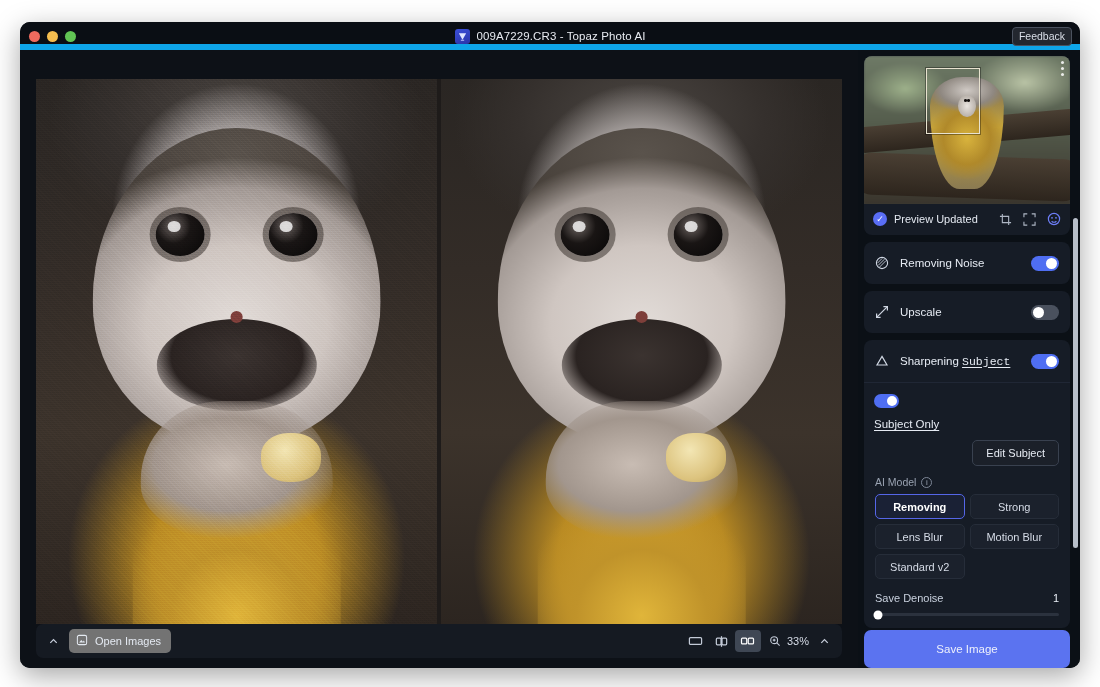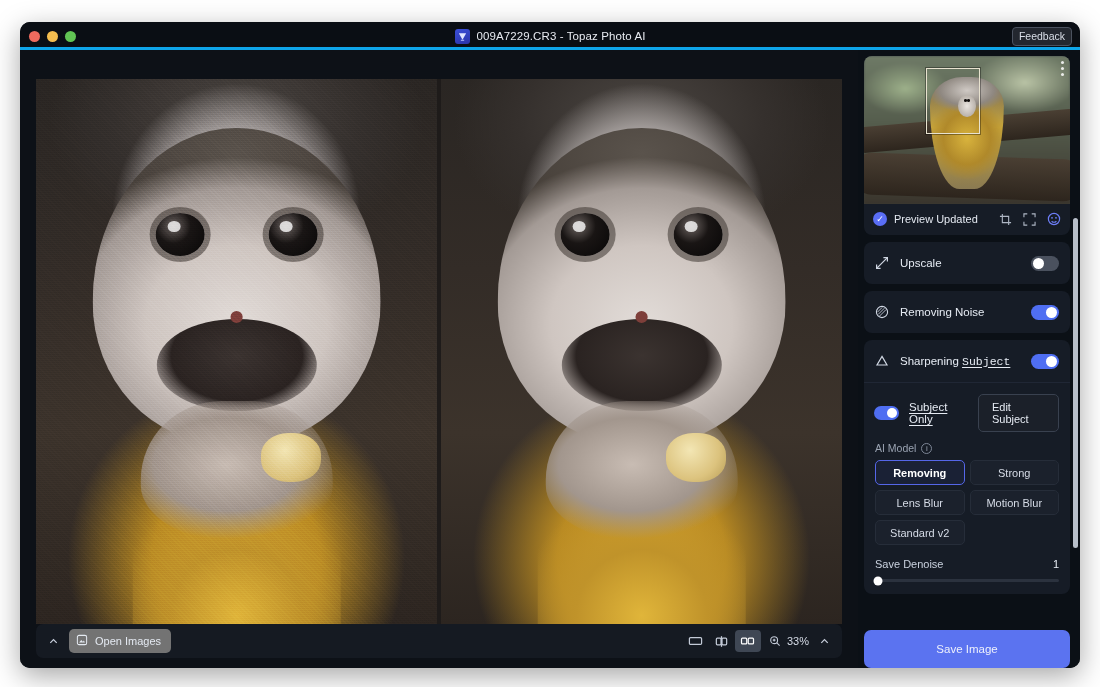--- a/index.html
+++ b/index.html
@@ -16,21 +16,21 @@
     border-radius: 10px;
     overflow: hidden;
     box-shadow: 0 8px 28px rgba(0,0,0,0.35);
   }
 
   
   #titlebar {
     position: relative;
     height: 28px;
     background: #0a0e14;
-    border-bottom: 3px solid #0ea5e9;
+    border-bottom: 6px solid #0ea5e9;
     text-align: center;
   }
   .traffic { position: absolute; left: 9px; top: 9px; display: flex; gap: 7px; }
   .tl { width: 11px; height: 11px; border-radius: 50%; }
   .tl.red { background: #ed6a5e; }
   .tl.yellow { background: #f4bd4f; }
   .tl.green { background: #61c454; }
   #title-wrap {
     position: absolute; left: 0; right: 0; top: 0; height: 28px;
     display: flex; align-items: center; justify-content: center; gap: 7px;
@@ -288,22 +288,23 @@
     background: #fff; transition: left .15s;
   }
   .toggle.on .knob { left: 15px; }
   .toggle.sm { width: 25px; height: 14px; }
   .toggle.sm .knob { width: 10px; height: 10px; left: 2px; }
   .toggle.sm.on .knob { left: 13px; }
 
   #sharpen-card { padding-bottom: 12px; }
   .divider-row { border-top: 1px solid #202735; }
   #subject-row {
-    display: flex; align-items: center; gap: 10px;
+    display: flex; align-items: flex-start; gap: 10px;
     padding: 11px 11px 10px 10px;
+    flex-direction: column;
   }
   #subject-row .slabel {
     font-size: 11.5px; color: #e6ebf3;
     text-decoration: underline; text-underline-offset: 2px;
   }
   #edit-subject {
     margin-left: auto;
     padding: 6px 13px;
     border: 1px solid #39414f; border-radius: 5px;
     background: #1b2029; color: #e6ebf3; font-size: 11px; cursor: pointer;
@@ -521,43 +522,43 @@
                 <path d="M4.6 9.2c1.6 1.4 3.2 1.4 4.8 0"></path>
               </svg>
             </span>
           </span>
         </div>
       </div>
 
       <div class="card">
         <div class="feature-row">
           <span class="ficon">
+            <svg width="14" height="14" viewBox="0 0 14 14" fill="none" stroke="currentColor" stroke-width="1.1">
+              <circle cx="7" cy="7" r="5.6"></circle>
+              <path d="M3.2 9.4l6.2-6.2M4.6 11l6.4-6.4M2.4 7.2l4.8-4.8" stroke-width="0.85"></path>
+            </svg>
+          </span>
+          <span class="flabel">Removing Noise</span>
+          <span class="toggle on">
+              <span class="knob"></span>
+            </span>
+        </div>
+      </div>
+
+      <div class="card">
+        <div class="feature-row">
+          <span class="ficon">
             <svg width="14" height="14" viewBox="0 0 14 14" fill="none" stroke="currentColor" stroke-width="1.25">
               <path d="M12.4 1.6L1.6 12.4"></path>
                 <path d="M8.4 1.6h4v4"></path>
                 <path d="M5.6 12.4h-4v-4"></path>
             </svg>
           </span>
           <span class="flabel">Upscale</span>
           <span class="toggle">
-              <span class="knob"></span>
-            </span>
-        </div>
-      </div>
-
-      <div class="card">
-        <div class="feature-row">
-          <span class="ficon">
-            <svg width="14" height="14" viewBox="0 0 14 14" fill="none" stroke="currentColor" stroke-width="1.1">
-              <circle cx="7" cy="7" r="5.6"></circle>
-              <path d="M3.2 9.4l6.2-6.2M4.6 11l6.4-6.4M2.4 7.2l4.8-4.8" stroke-width="0.85"></path>
-            </svg>
-          </span>
-          <span class="flabel">Removing Noise</span>
-          <span class="toggle on">
               <span class="knob"></span>
             </span>
         </div>
       </div>
 
       <div class="card" id="sharpen-card">
         <div class="feature-row">
           <span class="ficon">
             <svg width="14" height="14" viewBox="0 0 14 14" fill="none" stroke="currentColor" stroke-width="1.2">
               <path d="M7 2.4L12 11H2z"></path>

